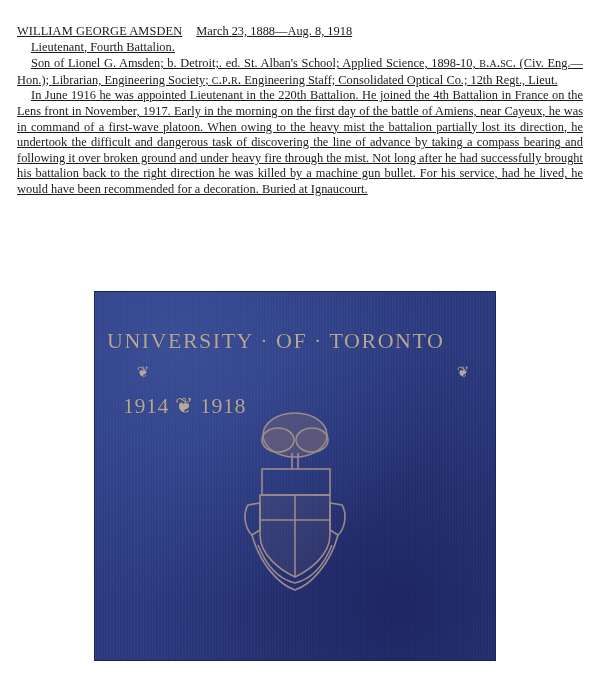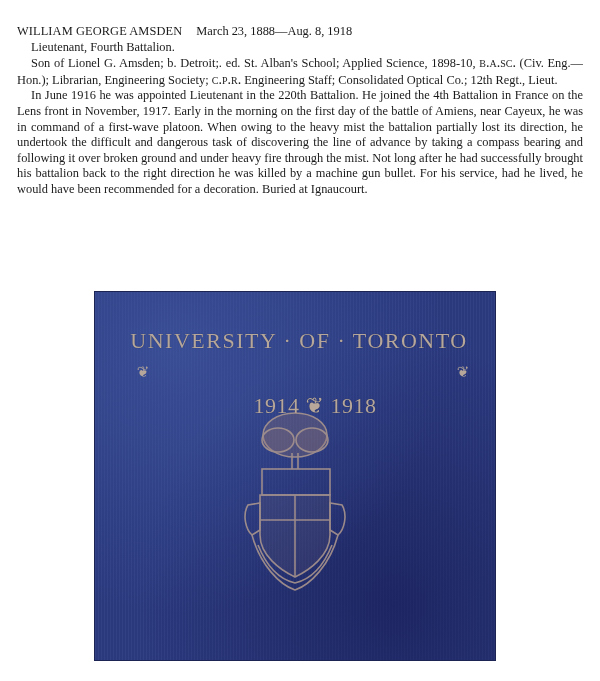--- a/index.html
+++ b/index.html
@@ -1,33 +1,33 @@
 <!DOCTYPE html>
 <html><head>
   <meta charset="utf-8">
   <style>
     html, body { margin: 0; padding: 0; background: #ffffff; }
     body { width: 600px; height: 681px; position: relative; overflow: hidden; font-family: "Liberation Serif", "DejaVu Serif", serif; color: #1a1a1a; }
-    .entry { position: absolute; left: 17px; top: 24px; width: 566px; font-size: 12.4px; line-height: 15.6px; }
+    .entry { position: absolute; left: 17px; top: 24px; width: 566px; font-size: 12.4px; line-height: 15.6px; text-decoration: underline; }
     .entry p { margin: 0; }
     .head-line { white-space: nowrap; }
     .name { letter-spacing: 0.1px; }
     .dates { margin-left: 14px; }
     .indent { text-indent: 14px; }
     .just { text-align: justify; }
     .rank { padding-left: 14px; }
     .sc { font-variant: small-caps; font-size: 14px; }
     .cover { position: absolute; left: 95px; top: 292px; width: 400px; height: 368px;
       background:
         radial-gradient(ellipse at 20% 15%, rgba(70,95,170,0.55), rgba(0,0,0,0) 60%),
         radial-gradient(ellipse at 75% 85%, rgba(20,25,80,0.6), rgba(0,0,0,0) 60%),
         repeating-linear-gradient(90deg, rgba(255,255,255,0.03) 0 1px, rgba(0,0,0,0.03) 1px 3px),
         #2b3a80;
       box-shadow: 0 0 0 1px #1c2454; }
-    .cover-title { position: absolute; left: 4px; width: 100%; text-align: center; color: #b6a79a; font-family: "Liberation Serif", "DejaVu Serif", serif; letter-spacing: 1.5px; text-shadow: 0 0 1px rgba(0,0,0,0.4); }
+    .cover-title { position: absolute; left: 12px; width: 100%; text-align: left; color: #b6a79a; font-family: "Liberation Serif", "DejaVu Serif", serif; letter-spacing: 1.5px; text-shadow: 0 0 1px rgba(0,0,0,0.4); }
     .t1 { top: 36px; font-size: 22px; }
     .t2 { top: 68px; font-size: 21px; }
     .t3 { top: 101px; font-size: 22px; letter-spacing: 0.5px; padding-left: 16px; }
     .leaf { position: absolute; width: 16px; height: 16px; color: #b6a79a; font-size: 15px; line-height: 16px; text-align: center; }
     .leaf-l { left: 40px; top: 72px; }
     .leaf-r { left: 360px; top: 72px; }
     .crest { position: absolute; left: 125px; top: 103px; width: 150px; height: 210px; }
   </style>
 </head>
 <body>

